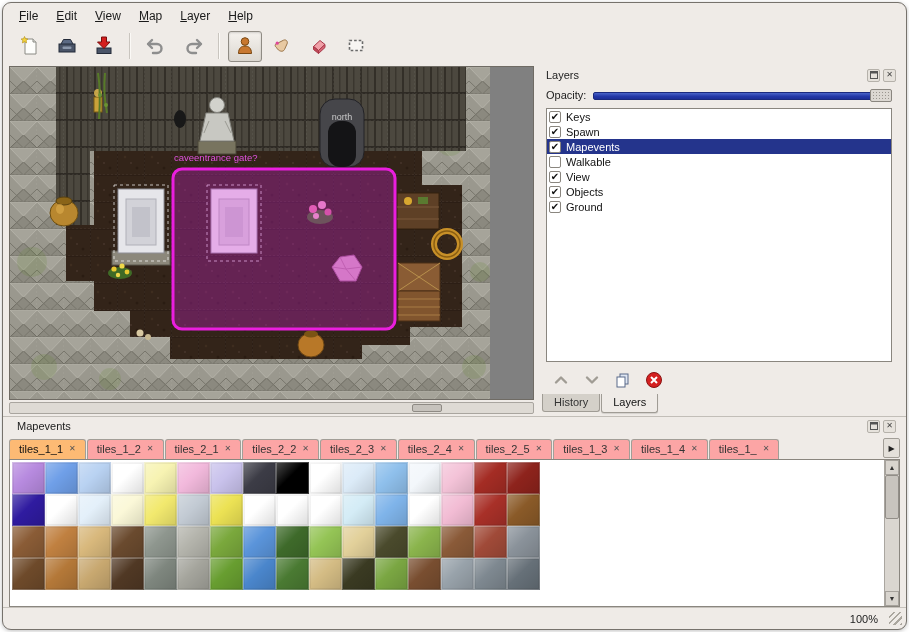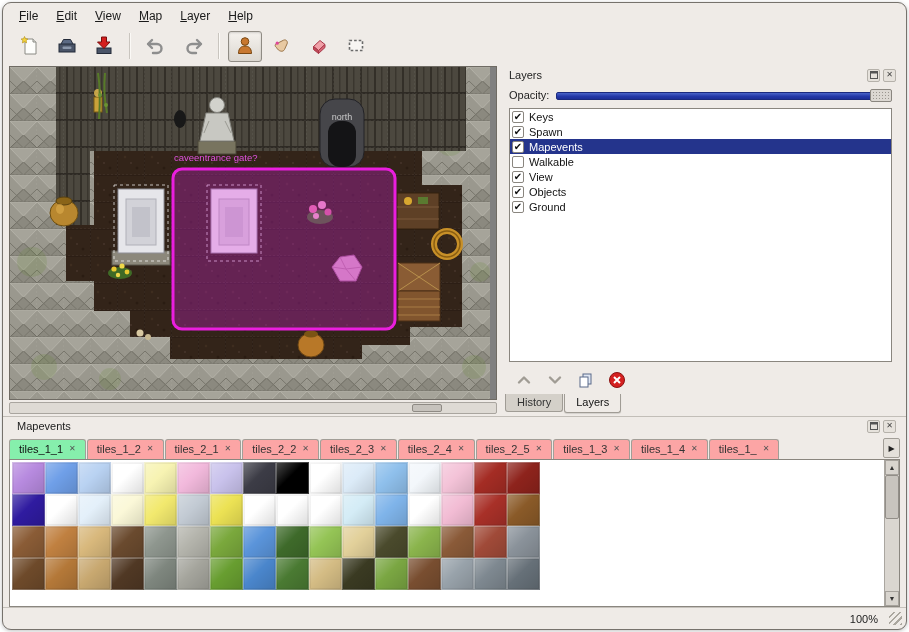--- a/index.html
+++ b/index.html
@@ -13,21 +13,21 @@
   .menu-item::first-letter{text-decoration:underline;}
   
   .toolbar{height:40px;display:flex;align-items:center;padding:2px 10px;gap:3px;}
   .tool-btn{width:34px;height:31px;display:flex;align-items:center;justify-content:center;
     border:1px solid transparent;border-radius:3px;background:transparent;}
   .tool-btn.active{border:1px solid #8f8b84;background:linear-gradient(#f5f2ee,#dcd8d1);
     box-shadow:inset 0 1px 2px rgba(0,0,0,.15);}
   .tb-sep{width:2px;height:26px;margin:0 5px;border-left:1px solid #c9c5bf;border-right:1px solid #fbf9f6;}
   
   .main{height:350px;display:flex;padding:0 6px;gap:4px;}
-  .left-col{width:488px;display:flex;flex-direction:column;}
+  .left-col{width:525px;display:flex;flex-direction:column;}
   .map-view{height:334px;border:1px solid #6f6b64;background:#808080;overflow:hidden;}
   .map-view svg{display:block;}
   .hscroll{height:12px;margin-top:2px;position:relative;background:#dedad4;border:1px solid #a9a59f;border-radius:2px;}
   .hthumb{position:absolute;left:402px;top:1px;bottom:1px;width:30px;background:#c6c2bc;border:1px solid #8e8a84;border-radius:2px;}
   
   .right-dock{flex:1;display:flex;flex-direction:column;}
   .dock-titlebar{height:18px;display:flex;align-items:center;padding:0 4px 0 8px;font-size:11px;color:#222;}
   .dock-titlebar .sp{flex:1;}
   .dock-btn{width:13px;height:13px;margin-left:3px;display:flex;align-items:center;justify-content:center;
     font-size:8px;color:#444;border:1px solid #b5b1aa;border-radius:2px;background:#e6e2dc;line-height:1;}
@@ -47,21 +47,21 @@
   .dock-tabs{height:22px;display:flex;align-items:flex-start;padding-left:4px;gap:1px;}
   .dtab{font-size:11px;padding:2px 11px 3px;background:#d4d0c9;border:1px solid #a09c95;border-top:none;
     border-radius:0 0 3px 3px;color:#333;}
   .dtab.active{background:#efebe7;color:#111;padding-bottom:4px;box-shadow:0 1px 1px rgba(0,0,0,.12);}
   
   .ts-dock{flex:1;display:flex;flex-direction:column;padding:0 6px;border-top:1px solid #c2beb8;}
   .ts-tabs-row{height:24px;position:relative;padding-right:18px;overflow:hidden;}
   .ts-tabs{display:flex;gap:1px;height:24px;align-items:flex-end;overflow:hidden;white-space:nowrap;}
   .ts-tab{display:inline-flex;align-items:center;gap:6px;padding:3px 9px 4px;font-size:11px;color:#333;
     background:#fca5a5;border:1px solid #a29e97;border-bottom:none;border-radius:3px 3px 0 0;flex:0 0 auto;}
-  .ts-tab.active{background:#86efac;color:#111;}
+  .ts-tab.active{background:#fdba74;color:#111;}
   .ts-close{font-size:8px;color:#555;line-height:1;}
   .ts-arrow{position:absolute;right:0;top:3px;width:17px;height:20px;background:#e4e0da;border:1px solid #a29e97;
     border-radius:2px;font-size:8px;display:flex;align-items:center;justify-content:center;color:#222;}
   .ts-content{flex:1;border:1px solid #8a867f;background:#ffffff;position:relative;overflow:hidden;}
   .palette{position:absolute;left:2px;top:2px;display:grid;grid-template-columns:repeat(16,33px);grid-auto-rows:32px;}
   .tile{position:relative;box-shadow:inset 0 0 0 1px rgba(255,255,255,.25), inset 0 0 0 2px rgba(0,0,0,.06);}
   .tile::after{content:"";position:absolute;inset:0;
     background:linear-gradient(135deg,rgba(255,255,255,.30),rgba(255,255,255,0) 45%,rgba(0,0,0,.14));}
   .vscroll{position:absolute;right:0;top:0;bottom:0;width:15px;background:#dad6d0;border-left:1px solid #aaa6a0;
     display:flex;flex-direction:column;}

